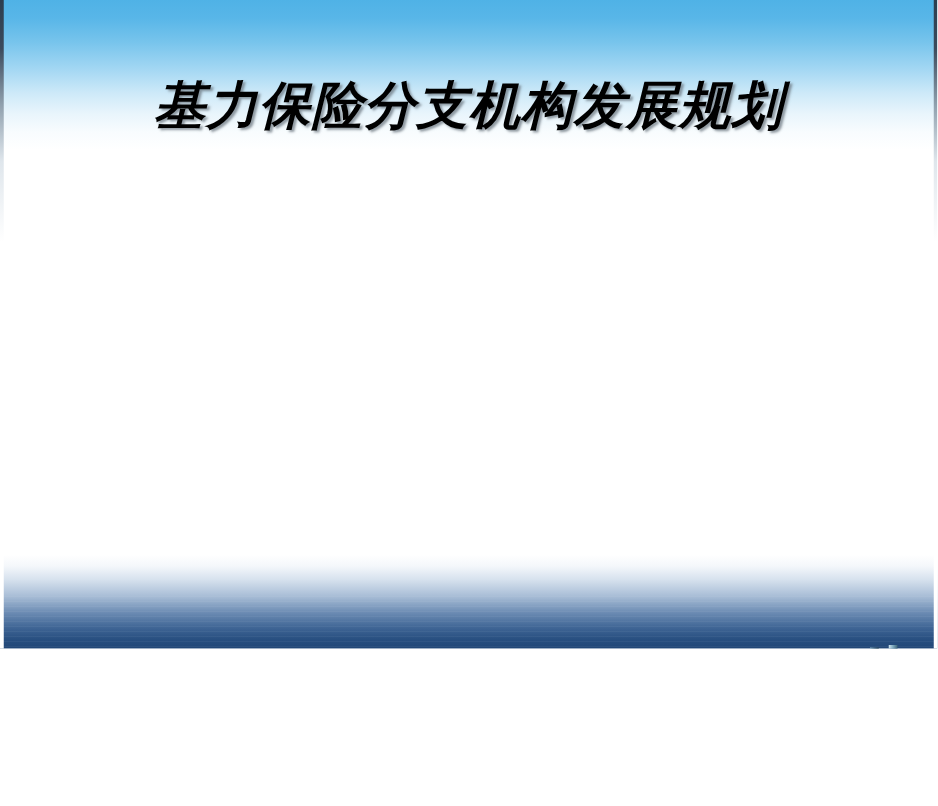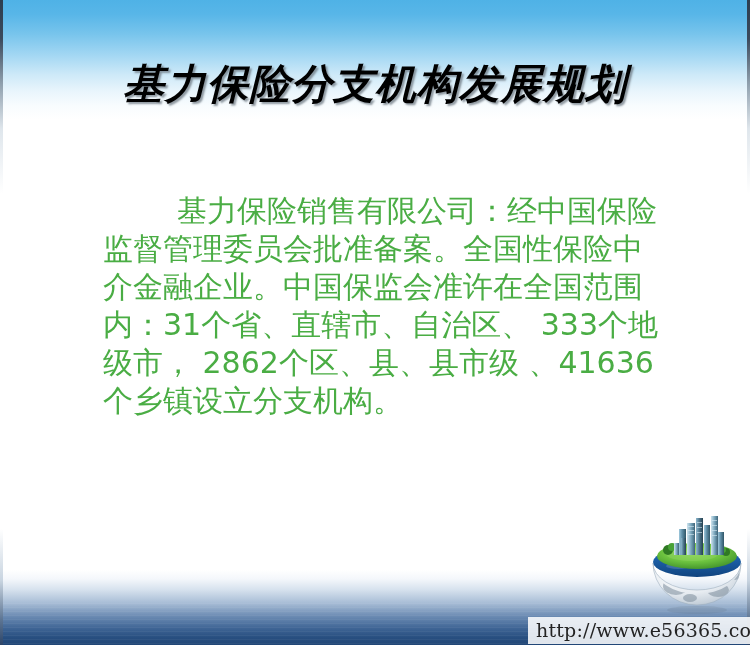--- a/index.html
+++ b/index.html
@@ -5,21 +5,21 @@
 <style>
   html, body {
     margin: 0;
     padding: 0;
     background: #ffffff;
   }
 
   #slide {
     position: relative;
     width: 750px;
-    height: 645px;
+    height: 519px;
     overflow: hidden;
     background: #ffffff;
     font-family: "DejaVu Sans", "Liberation Sans", sans-serif;
     -webkit-font-smoothing: antialiased;
   }
 
   
   .bg-base {
     position: absolute;
     left: 0; top: 0;
@@ -154,21 +154,20 @@
 <div id="slide">
 
   <div class="bg-base"></div>
   <div class="bg-sky"></div>
   <div class="bg-water"></div>
   <div class="edge-left"></div>
   <div class="edge-right"></div>
 
   <div class="title">基力保险分支机构发展规划</div>
 
-  <div class="body-text">基力保险销售有限公司：经中国保险监督管理委员会批准备案。全国性保险中介金融企业。中国保监会准许在全国范围内：31个省、直辖市、自治区、 333个地级市， 2862个区、县、县市级 、41636个乡镇设立分支机构。</div>
 
   <div class="globe">
     <svg width="98" height="104" viewBox="0 0 98 104" xmlns="http://www.w3.org/2000/svg" aria-hidden="true">
       <defs>
         <radialGradient id="grassGrad" cx="45%" cy="35%" r="70%">
           <stop offset="0%" stop-color="#9ede6e"></stop>
           <stop offset="55%" stop-color="#6cc23f"></stop>
           <stop offset="100%" stop-color="#3f8f2a"></stop>
         </radialGradient>
         <linearGradient id="waterGrad" x1="0" y1="0" x2="0" y2="1">

